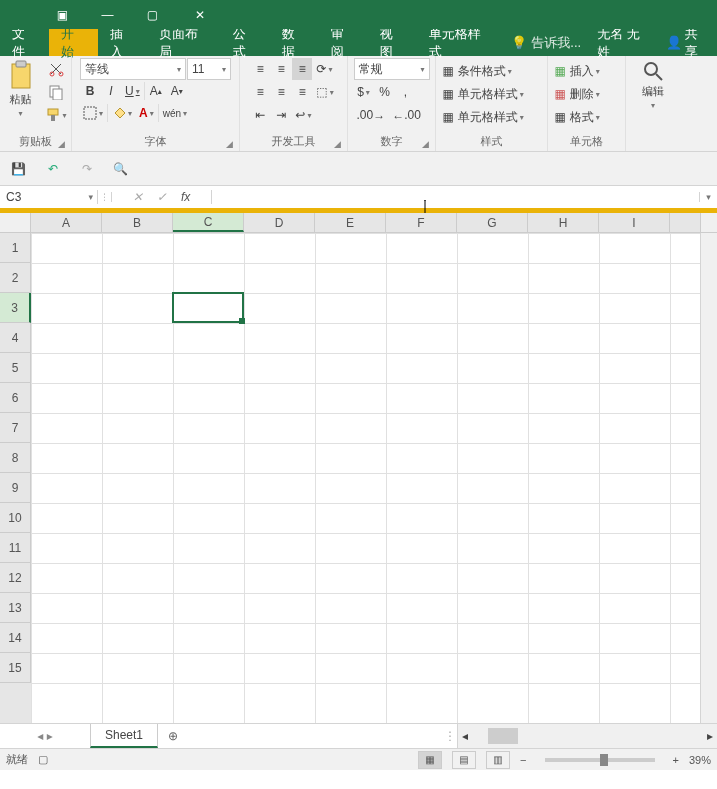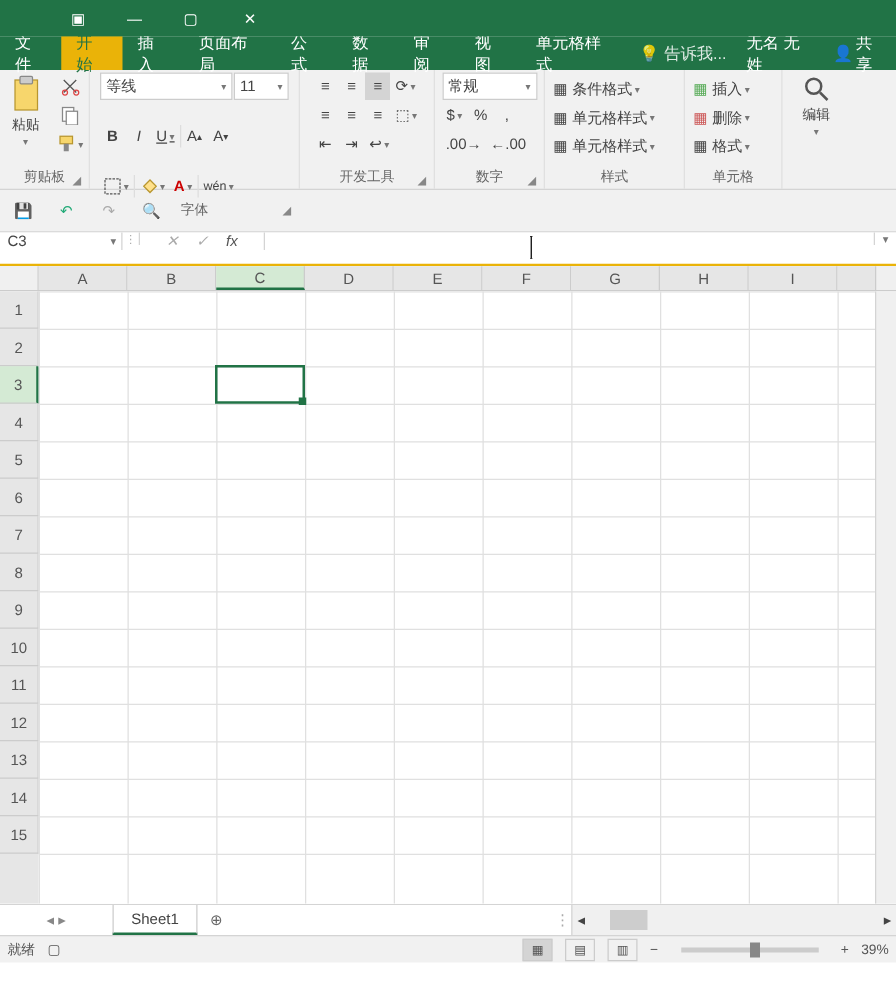--- a/index.html
+++ b/index.html
@@ -23,21 +23,21 @@
 .group .launch{position:absolute;right:2px;bottom:2px;font-size:9px;color:#888}
 .col{display:flex;flex-direction:column;gap:1px}
 .row{display:flex;gap:1px;align-items:center}
 .btn{min-width:20px;height:22px;display:flex;align-items:center;justify-content:center;padding:0 3px;font-size:12px;color:#444}
 .btn.dd::after{content:"▾";font-size:8px;margin-left:2px;color:#777}
 .bigbtn{width:38px;height:66px;display:flex;flex-direction:column;align-items:center;justify-content:flex-start;padding-top:2px;gap:2px;font-size:11px}
 .combo{height:22px;border:1px solid #ccc;background:#fff;display:flex;align-items:center;padding:0 4px;font-size:12px}
 .combo .caret{margin-left:auto;font-size:8px;color:#777}
 .qat{height:34px;background:#f1f1f1;border-bottom:1px solid #d4d4d4;display:flex;align-items:center;gap:8px;padding:0 6px;color:#444}
 .qat .qbtn{width:26px;height:26px;display:flex;align-items:center;justify-content:center}
-.formula-bar{height:27px;background:#fff;border-bottom:2px solid #eab308;display:flex;align-items:flex-start}
+.formula-bar{height:27px;background:#fff;border-bottom:5px solid #eab308;display:flex;align-items:center}
 .namebox{width:98px;border-right:1px solid #d4d4d4;display:flex;align-items:center;padding:0 6px;position:relative}
 .namebox .caret{position:absolute;right:4px;font-size:9px;color:#777}
 .fx-btns{width:100px;border-right:1px solid #d4d4d4;display:flex;align-items:center;justify-content:center;gap:14px;color:#aaa;font-style:italic}
 .fx-input{flex:1;padding:0 6px;display:flex;align-items:center;position:relative}
 .fx-expand{width:18px;border-left:1px solid #d4d4d4;display:flex;align-items:center;justify-content:center;font-size:9px;color:#777}
 .sheet{position:relative;height:510px;background:#fff;display:flex;flex-direction:column}
 .colhdr{height:20px;display:flex;background:#f0f0f0;border-bottom:1px solid #ccc}
 .corner{width:31px;border-right:1px solid #ccc;background:#f0f0f0}
 .ch{width:71px;border-right:1px solid #ccc;display:flex;align-items:center;justify-content:center;font-size:12px;color:#555;background:#e6e6e6}
 .ch.sel{background:#d4ead4;border-bottom:2px solid #217346}
@@ -134,21 +134,21 @@
               <rect x="6" y="8" width="4" height="6" fill="#888"></rect>
             </svg>
           </div>
       </div>
     </div>
     <div class="label"><span>剪贴板</span><span class="launch">◢</span></div>
   </div>
 
   <div class="group" style="width:168px">
     <div class="body">
-        <div class="col" style="gap:18px">
+        <div class="col" style="gap:0">
       <div class="row">
         <div class="combo" style="width:106px">
               <span>等线</span>
               <span class="caret">▾</span>
             </div>
         <div class="combo" style="width:44px">
               <span>11</span>
               <span class="caret">▾</span>
             </div>
       </div>

